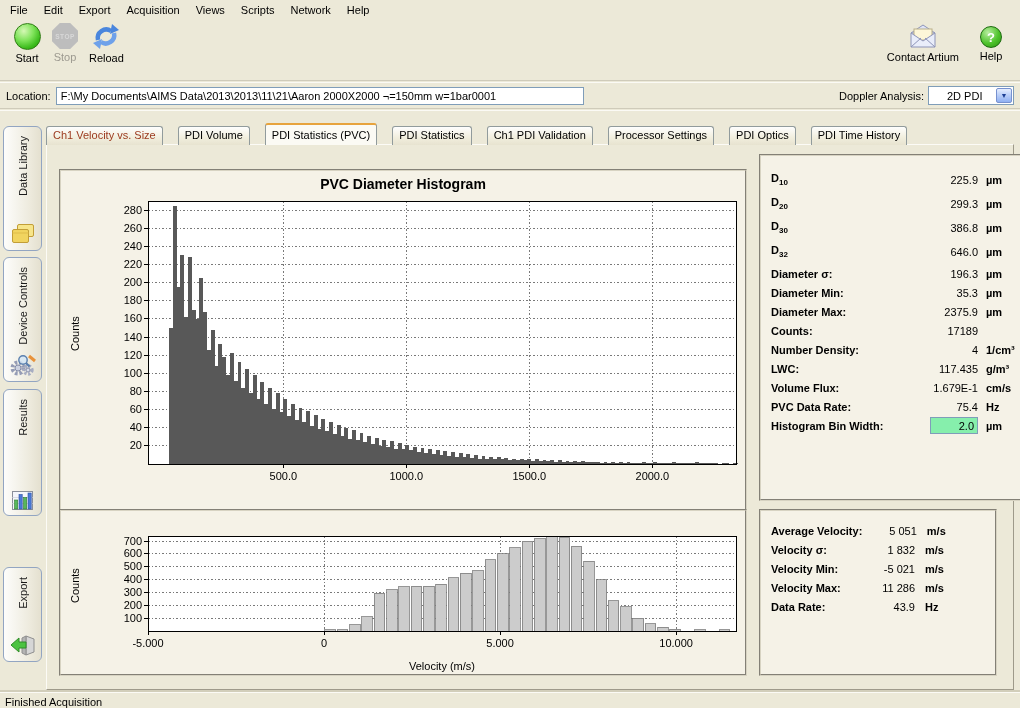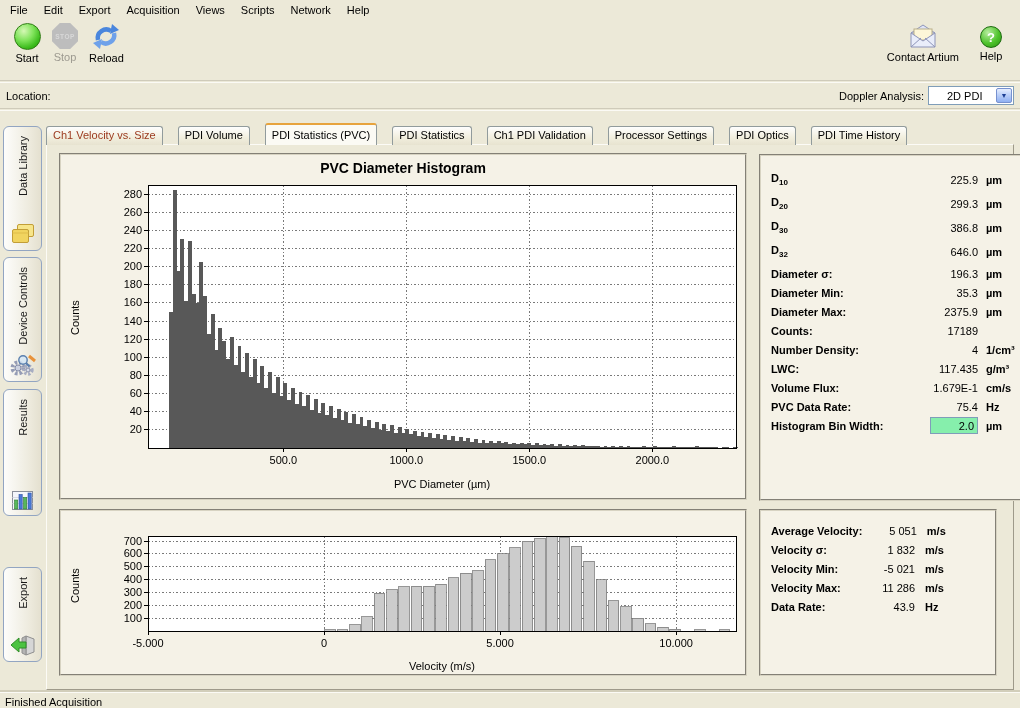--- a/index.html
+++ b/index.html
@@ -136,20 +136,21 @@
           <span>?</span>
         </div>
       <span class="lbl">Help</span>
     </div>
   </div>
 
   <div class="hr"></div>
 
   <div class="locrow">
     <span class="loc-label">Location:</span>
+    <input class="loc-field" value="F:\My Documents\AIMS Data\2013\2013\11\21\Aaron 2000X2000 ¬=150mm w=1bar0001" style="">
     <span class="dop-label">Doppler Analysis:</span>
     <div class="dop-select">
       <span class="val">2D PDI</span>
       <span class="dop-arrow">▼</span>
     </div>
   </div>
 
   <div class="hr"></div>
 
   <div class="main">
@@ -204,21 +205,21 @@
         <div class="tab active">PDI Statistics (PVC)</div>
         <div class="tab">PDI Statistics</div>
         <div class="tab">Ch1 PDI Validation</div>
         <div class="tab">Processor Settings</div>
         <div class="tab">PDI Optics</div>
         <div class="tab">PDI Time History</div>
       </div>
 
       <div class="tabpage">
 
-        <div class="panel" style="left:12px;top:8px;width:688px;height:347px;">
+        <div class="panel" style="left:12px;top:24px;width:688px;height:347px;">
           <div class="chart-title" style="top:5px;">PVC Diameter Histogram</div>
           <div class="ylab" style="top:180px;">Counts</div>
           <svg id="chart-pvc" width="684" height="343">
               <rect x="87" y="30" width="588" height="263" fill="#ffffff"></rect>
               <g stroke="#6a6a6a" stroke-width="0.9" stroke-dasharray="1.5,2" shape-rendering="crispEdges">
                 <line x1="87" y1="274.86206896551727" x2="675" y2="274.86206896551727"></line>
                 <line x1="87" y1="256.7241379310345" x2="675" y2="256.7241379310345"></line>
                 <line x1="87" y1="238.58620689655172" x2="675" y2="238.58620689655172"></line>
                 <line x1="87" y1="220.44827586206895" x2="675" y2="220.44827586206895"></line>
                 <line x1="87" y1="202.31034482758622" x2="675" y2="202.31034482758622"></line>
@@ -419,21 +420,20 @@
               <text x="81" y="115.12068965517241" text-anchor="end">200</text>
               <text x="81" y="96.98275862068965" text-anchor="end">220</text>
               <text x="81" y="78.84482758620689" text-anchor="end">240</text>
               <text x="81" y="60.70689655172413" text-anchor="end">260</text>
               <text x="81" y="42.56896551724137" text-anchor="end">280</text>
               <text x="222.31380753138075" y="309" text-anchor="middle">500.0</text>
               <text x="345.32635983263594" y="309" text-anchor="middle">1000.0</text>
               <text x="468.3389121338912" y="309" text-anchor="middle">1500.0</text>
               <text x="591.3514644351465" y="309" text-anchor="middle">2000.0</text>
             </svg>
-          <div class="xlabel" style="bottom:8px;">PVC Diameter (µm)</div>
         </div>
 
         <div class="panel stats-pvc" style="left:712px;top:9px;width:277px;height:347px;" id="pvc-stats-body">
             <div class="stat-row d-row">
               <span class="stat-label"><span>D</span><sub>10</sub></span>
               <span class="stat-value">225.9</span>
               <span class="stat-unit">µm</span>
             </div>
             <div class="stat-row d-row">
               <span class="stat-label"><span>D</span><sub>20</sub></span>

